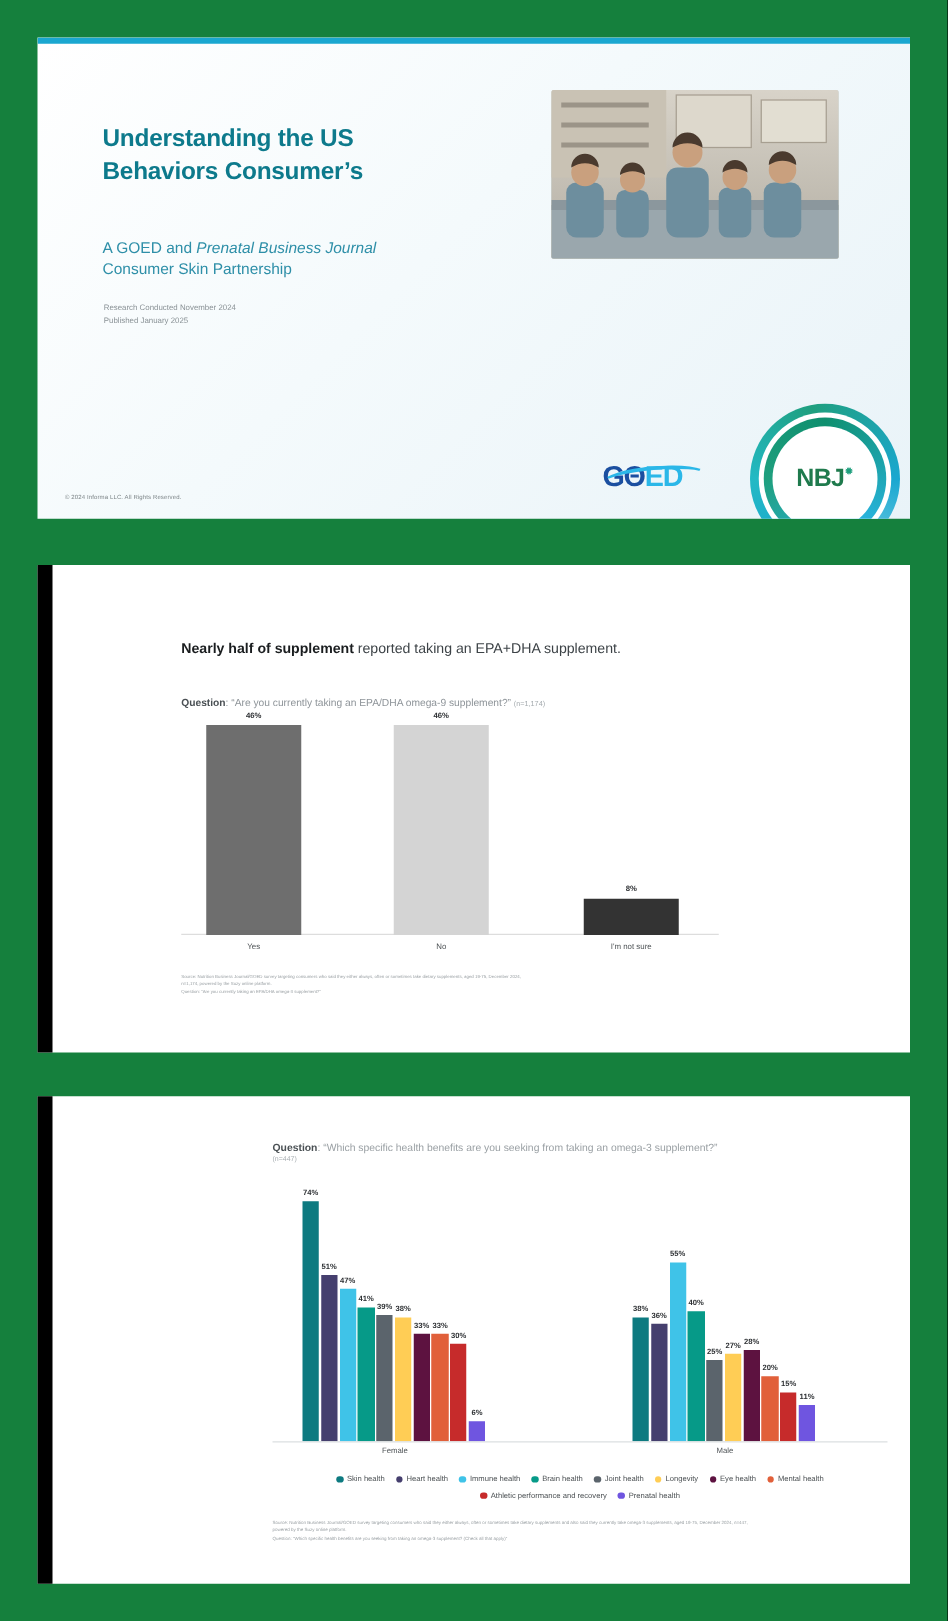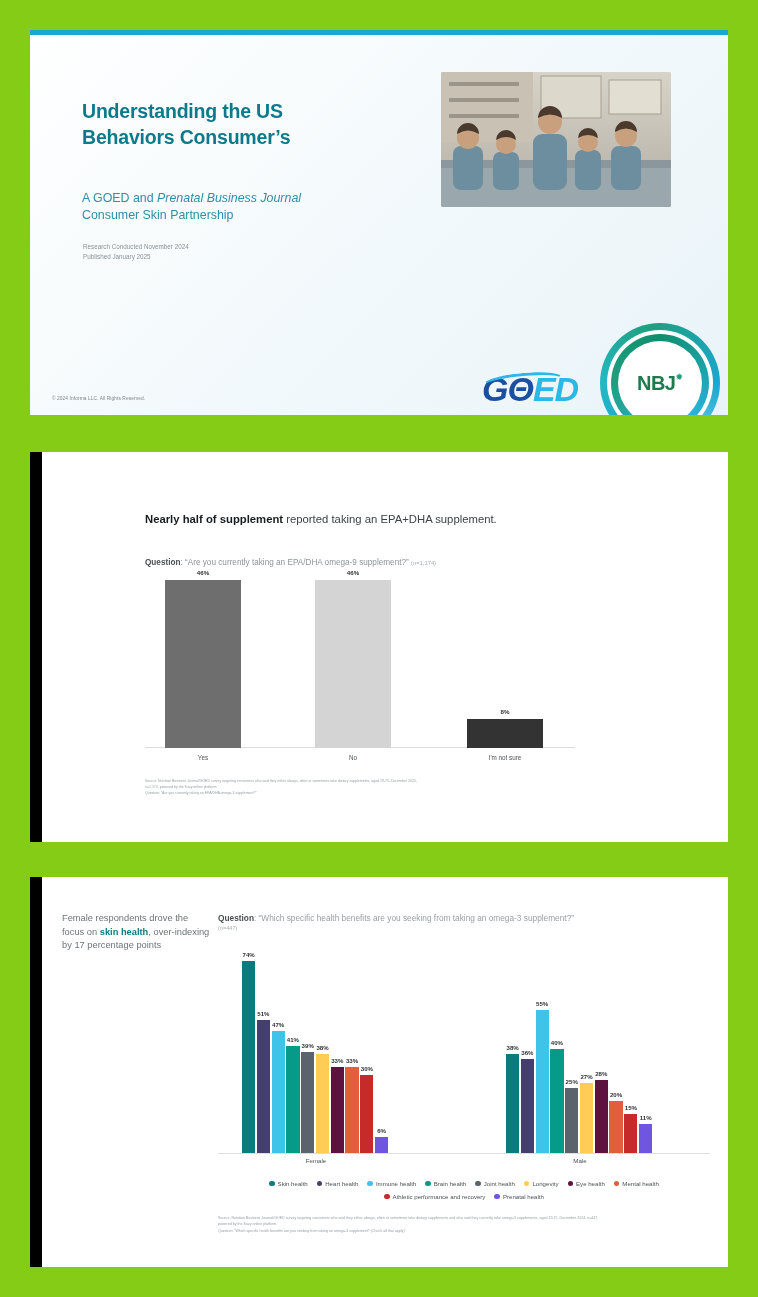--- a/index.html
+++ b/index.html
@@ -2,21 +2,21 @@
 <html><head>
 <meta charset="utf-8">
 <style>
   * { box-sizing: border-box; margin: 0; padding: 0; }
   html, body {
     width: 758px; height: 1297px;
     background: #000;
     font-family: "Liberation Sans", sans-serif;
     overflow: hidden;
   }
-  .deck { position: relative; width: 758px; height: 1297px; background:#84cc16; }
+  .deck { position: relative; width: 758px; height: 1297px; background:#15803d; }
 
   
   .slide1 {
     position: absolute; left: 30px; top: 30px; width: 698px; height: 385px;
     background: linear-gradient(135deg, #ffffff 0%, #f4fafc 45%, #e9f3f8 100%);
     overflow: hidden;
   }
   .slide1-topbar { position:absolute; left:0; top:0; width:100%; height:5px; background:#1aa7d0; }
   .s1-title {
     position:absolute; left:52px; top:68px; width:370px;
@@ -32,24 +32,23 @@
     position:absolute; left:53px; top:212px;
     font-size:6.3px; line-height:1.55; color:#8a9296;
   }
   .s1-photo {
     position:absolute; left:411px; top:42px; width:230px; height:135px;
     border-radius:2px; overflow:hidden;
     background: linear-gradient(180deg,#cfd6d3 0%, #b9c2bd 100%);
   }
   .s1-copy { position:absolute; left:22px; bottom:14px; font-size:4.8px; color:#7d8588; letter-spacing:.1px;}
   .goed-logo {
-    position:absolute; left:452px; bottom:6px;
-    font-size:34px; font-weight:bold; letter-spacing:-1px;
+    position:absolute; left:452px; bottom:20px;
+    font-size:23px; font-weight:bold; letter-spacing:-1px;
     color:#1b4fa0;
-    font-style:italic;
   }
   .goed-logo .ed { color:#2bb7e8; }
   .goed-swoosh {
     position:absolute; left:452px; bottom:33px; width:82px; height:9px;
     border-radius:50%/100% 100% 0 0;
     border-top:3px solid #2bb7e8; border-left:2px solid transparent; border-right:2px solid transparent;
     transform: rotate(-5deg);
     pointer-events:none;
   }
   .nbj-wrap { position:absolute; right:8px; bottom:-28px; width:120px; height:120px; }
@@ -238,23 +237,20 @@
       <div>Source: Nutrition Business Journal/GOED survey targeting consumers who said they either always, often or sometimes take dietary supplements, aged 19-75, December 2024,</div>
       <div>n=1,174, powered by the Suzy online platform.</div>
       <div>Question: “Are you currently taking an EPA/DHA omega-3 supplement?”</div>
     </div>
   </section>
 
   <section class="slide3">
     <div class="s3-left"></div>
 
     <div class="s3-side">
-      <p>
-        <span>Female respondents drove the focus on </span><span class="skin">skin health</span><span>, over-indexing by 17 percentage points</span>
-      </p>
     </div>
 
     <div class="s3-q">
       <b>Question</b><span>: “Which specific health benefits are you seeking from taking an omega-3 supplement?”</span>
       <span class="n">(n=447)</span>
     </div>
 
     <div class="s3-chart">
       <div class="s3-plot">
         <div class="s3-group" id="grp-female" style="left:24px;">

